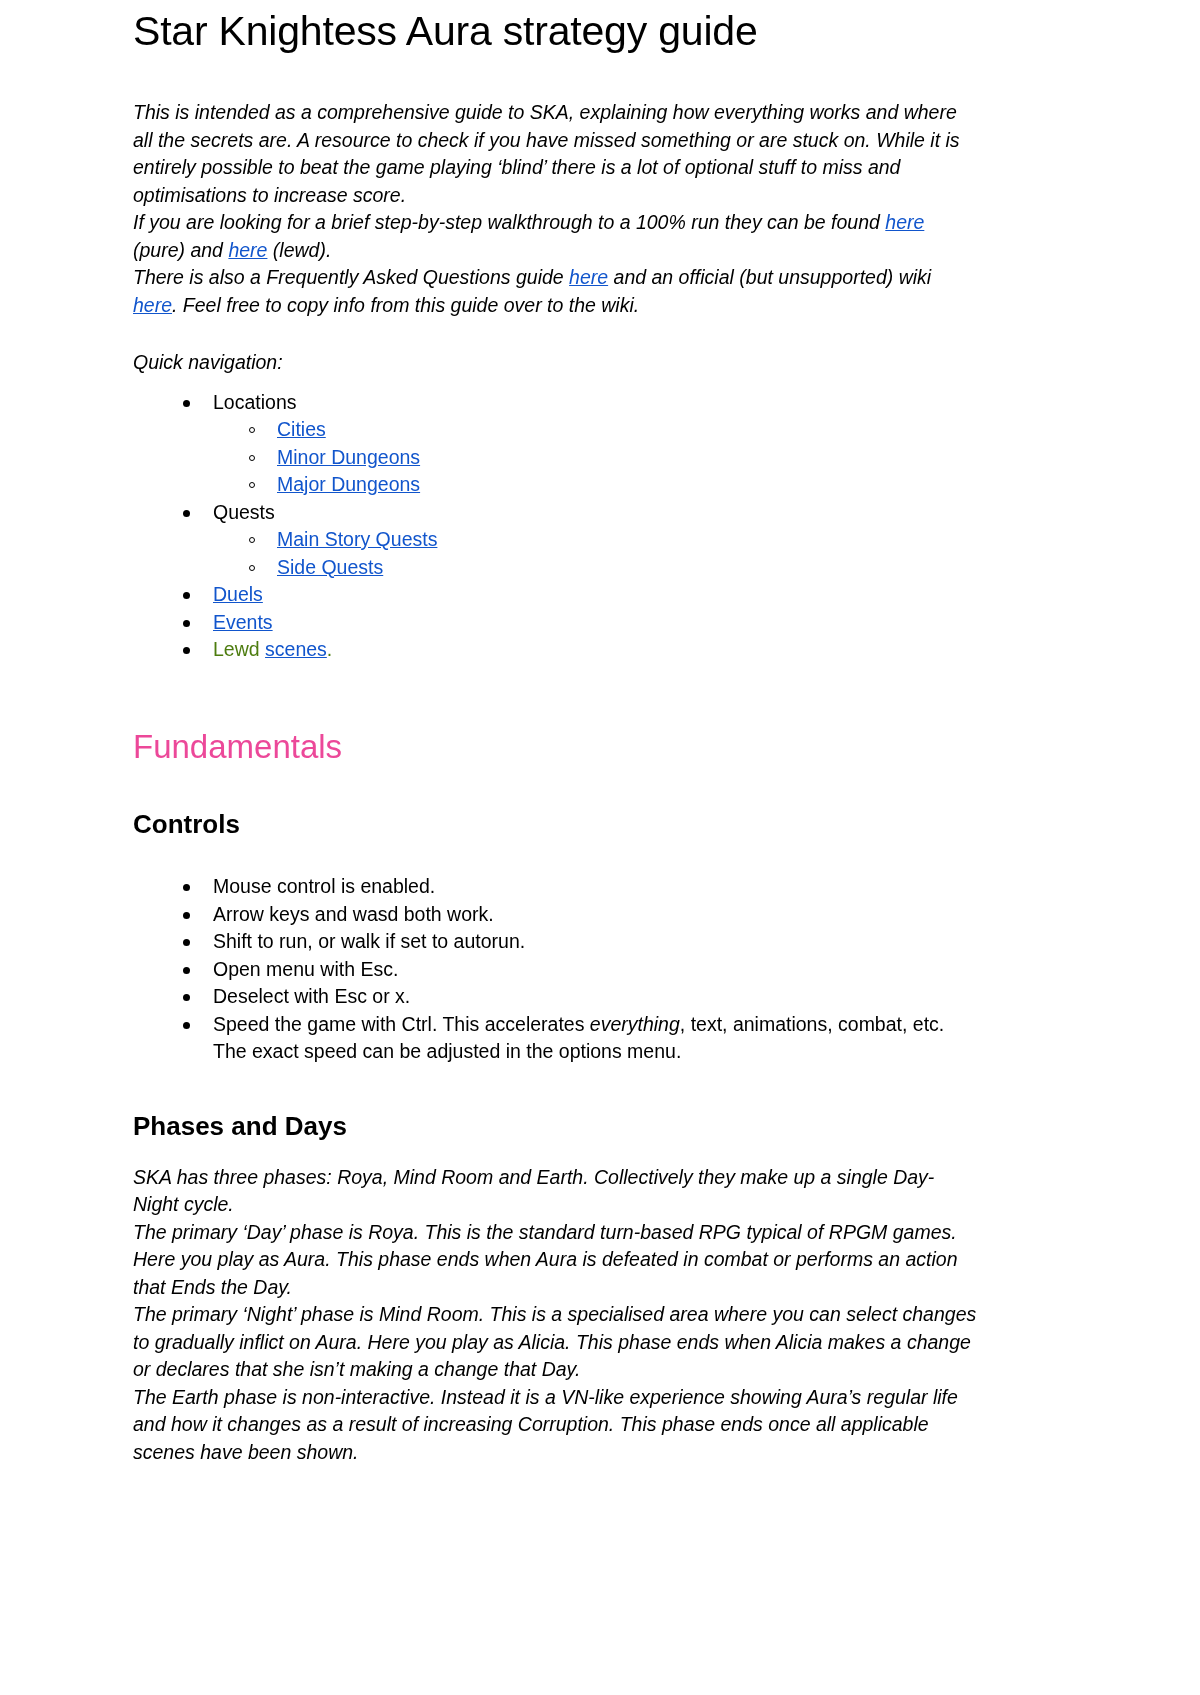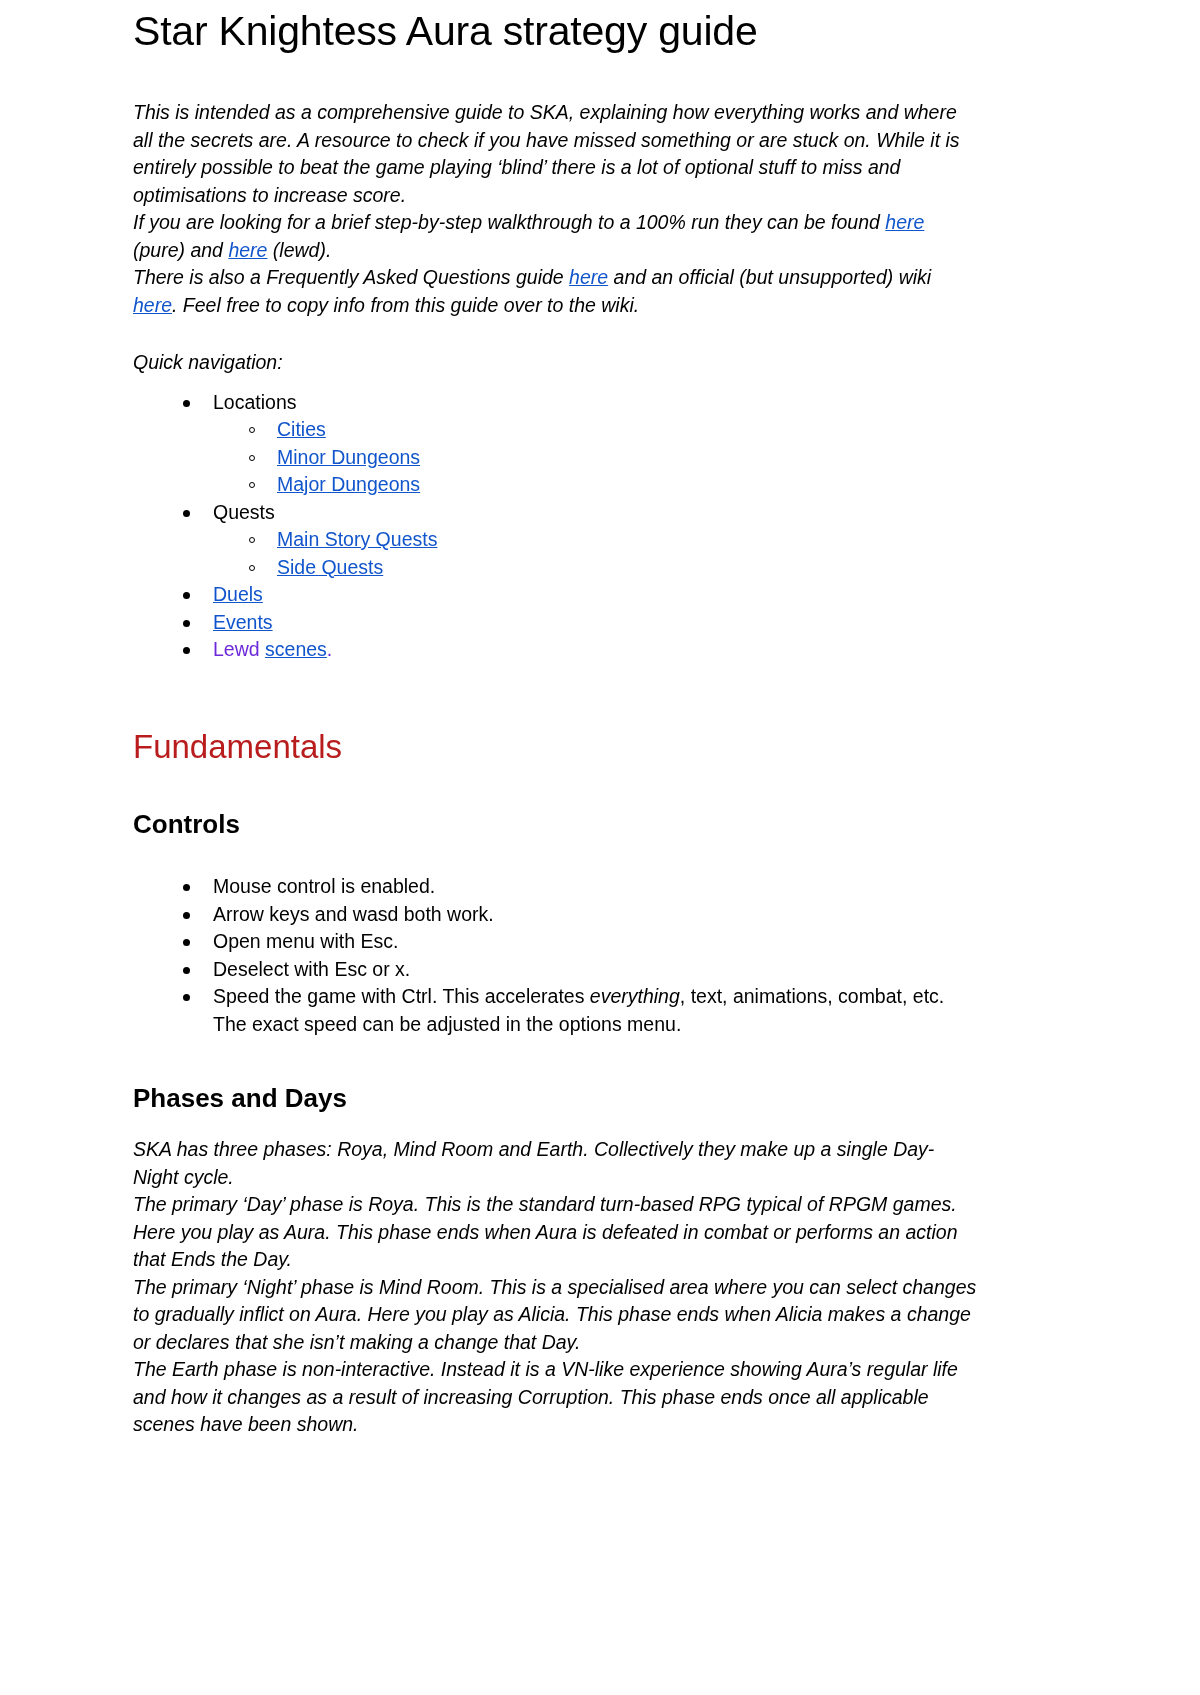--- a/index.html
+++ b/index.html
@@ -36,21 +36,21 @@
     padding: 8px 0 0 0;
     letter-spacing: -0.2px;
     color: #000000;
   }
 
   h2.section-heading {
     font-size: 33px;
     font-weight: normal;
     line-height: 1.15;
     margin: 0;
-    color: #b91c1c;
+    color: #ec4899;
   }
 
   h3.sub-heading {
     font-size: 26px;
     font-weight: bold;
     line-height: 1.15;
     margin: 0;
     color: #000000;
   }
 
@@ -67,21 +67,21 @@
   .spacer-34 { height: 34px; }
   .spacer-44 { height: 44px; }
   .spacer-52 { height: 52px; }
 
   a.doc-link {
     color: #1155cc;
     text-decoration: underline;
     text-underline-offset: 1px;
   }
   .lewd-text {
-    color: #6d28d9;
+    color: #4d7c0f;
   }
 
   ul.bullets {
     list-style: none;
     margin: 12px;
     padding: 0;
   }
   ul.bullets > li {
     position: relative;
     font-size: 19.5px;
@@ -209,20 +209,24 @@
       <li>
         <span class="bullet-dot"></span>
         <span class="li-text">Mouse control is enabled.</span>
       </li>
       <li>
         <span class="bullet-dot"></span>
         <span class="li-text">Arrow keys and wasd both work.</span>
       </li>
       <li>
         <span class="bullet-dot"></span>
+        <span class="li-text">Shift to run, or walk if set to autorun.</span>
+      </li>
+      <li>
+        <span class="bullet-dot"></span>
         <span class="li-text">Open menu with Esc.</span>
       </li>
       <li>
         <span class="bullet-dot"></span>
         <span class="li-text">Deselect with Esc or x.</span>
       </li>
       <li>
         <span class="bullet-dot"></span>
         <span class="li-text">Speed the game with Ctrl. This accelerates </span><span class="li-text italic">everything</span><span class="li-text">, text, animations, combat, etc. The exact speed can be adjusted in the options menu.</span>
       </li>

